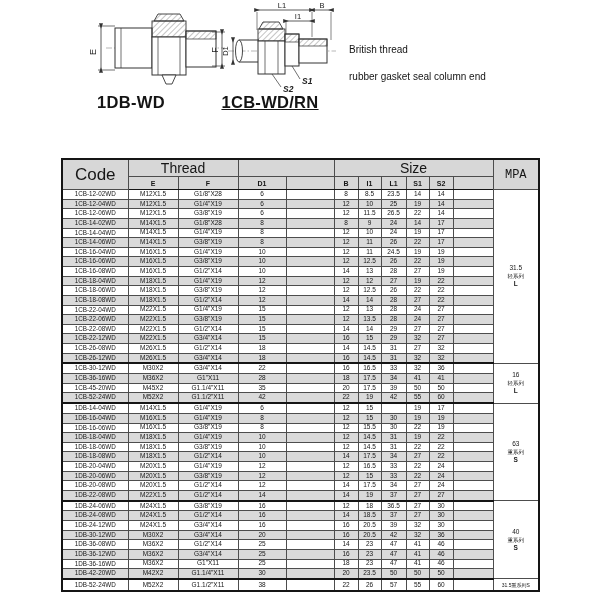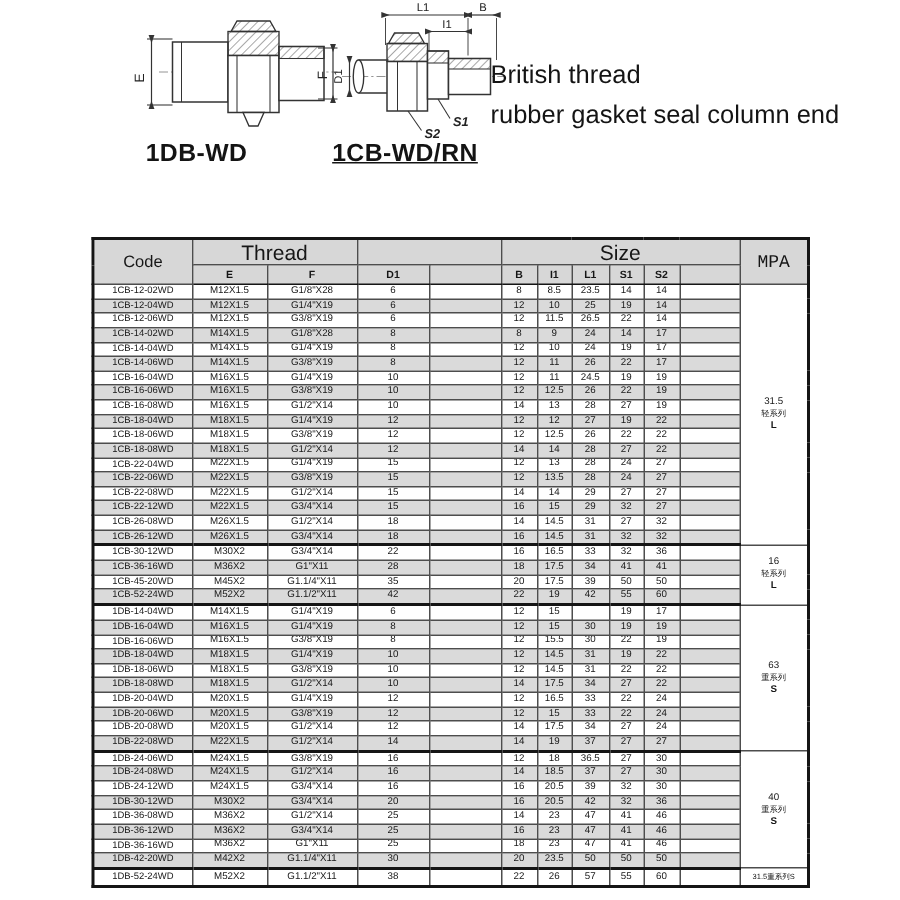--- a/index.html
+++ b/index.html
@@ -1,38 +1,38 @@
 <!DOCTYPE html>
 <html><head>
 <meta charset="utf-8">
 <style>
   * { box-sizing: border-box; margin: 0; padding: 0; }
   html,body { width:600px; height:600px; background:#fff; font-family:"Liberation Sans", sans-serif; position:relative; overflow:hidden; }
   .abs { position:absolute; }
 
   
-  #title { left:327px; top:36px; font-size:17px; color:#141414; line-height:27px; white-space:nowrap; }
+  #title { left:349px; top:36px; font-size:10px; color:#141414; line-height:27px; white-space:nowrap; }
   .models { font-weight:bold; font-size:16.5px; line-height:20px; text-align:center; color:#141414; letter-spacing:.3px; }
   #models-left { left:70px; top:92px; width:122px; }
   #models-right { left:206px; top:92px; width:128px;text-decoration:underline; }
 
   
   #diag-left  { left:78px;  top:6px; }
   #diag-right { left:212px; top:0px; }
   svg text { font-family:"Liberation Sans", sans-serif; fill:#222; }
 
   
   #tablewrap { left:61px; top:158px; }
   table { border-collapse:collapse; table-layout:fixed; width:477px; height:434px; border:2px solid #151515; }
   th, td { border:1px solid #4d4d4d; padding:0; text-align:center; vertical-align:middle; overflow:hidden; color:#161616; }
   thead th { background:#d7d7d7; font-weight:normal; }
   tr.toprow { height:16px; }
   tr.sub    { height:13px; }
   tr.sub th { border-bottom:1.5px solid #151515; font-size:7px; font-weight:bold; }
-  .h-code { font-size:11px; }
+  .h-code { font-size:17px; }
   .h-thread, .h-size { font-size:14px; }
   .h-mpa { font-size:12px;font-family:Liberation Mono, monospace; }
   tbody td { font-size:6.5px; line-height:1.05; }
   tbody td.code { font-size:6.3px; }
   tr.alt td:not(.mpa) { background:#dadada; }
   tr.gend td { border-bottom:2px solid #151515; }
   td.mpa { background:#fff; font-size:6.5px; line-height:8px; }
   td.mpa div.cjk { font-size:5.5px; }
   td.mpa div.bold { font-weight:bold; }
   td.mpa.one { font-size:5px; }

